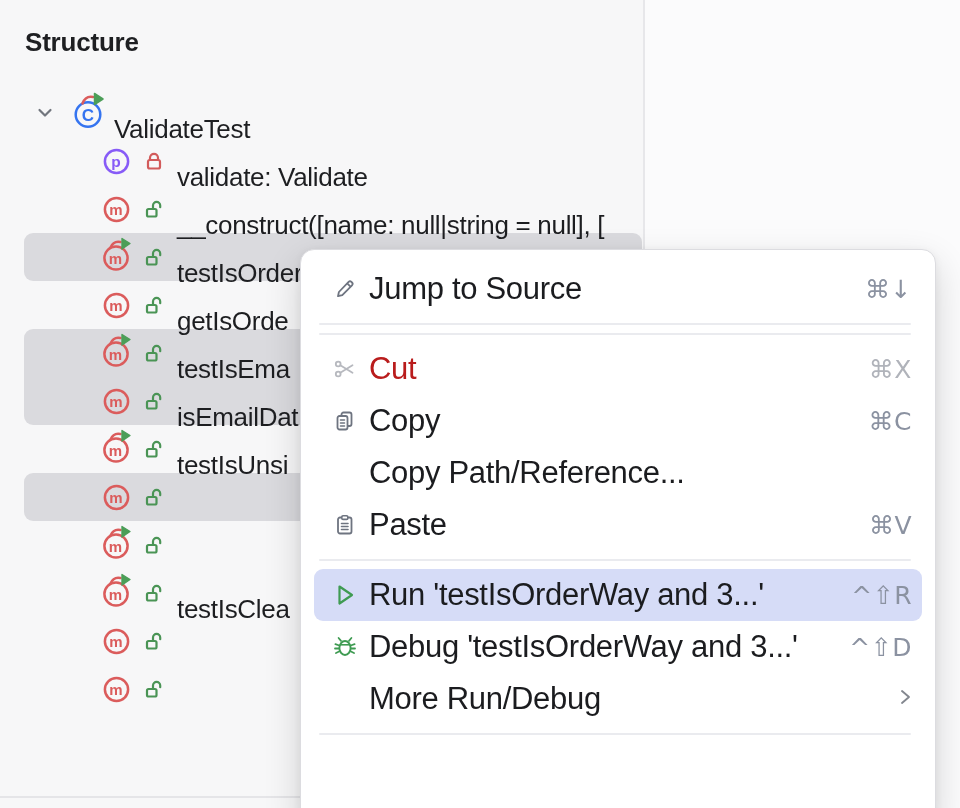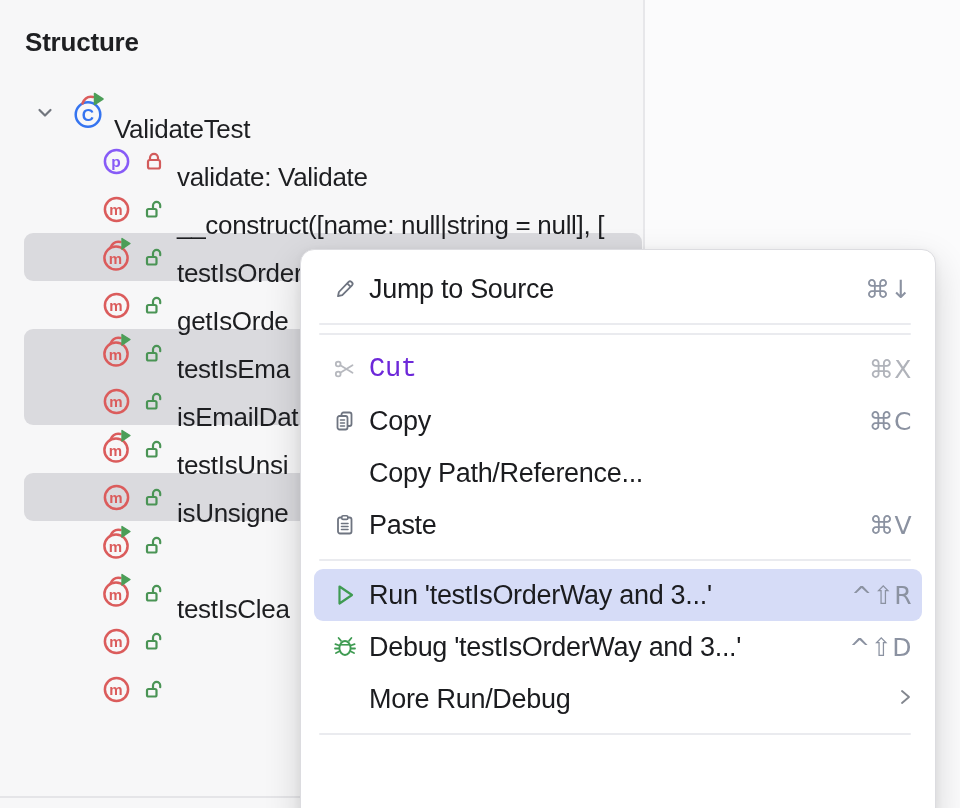--- a/index.html
+++ b/index.html
@@ -22,24 +22,24 @@
   .tw-icon33{width:33px;height:33px;display:flex;align-items:center;justify-content:center;margin-right:9px;flex:none;}
   .tw-lock{width:22px;height:22px;margin-right:12px;display:flex;align-items:center;justify-content:center;flex:none;}
   .tree-label{font-size:26px;color:#1d1e21;letter-spacing:-0.3px;margin-top:33px;}
 
   .context-menu{position:absolute;left:300px;top:249px;width:636px;height:578px;background:#ffffff;
     border:1px solid #dcdce0;border-radius:14px;box-sizing:border-box;padding-top:13px;z-index:10;
     box-shadow:0 14px 36px rgba(0,0,0,0.16),0 2px 8px rgba(0,0,0,0.06);}
   .menu-item{height:52px;margin:0 13px;padding:0 10px 0 16px;border-radius:9px;display:flex;align-items:center;}
   .menu-item.highlighted{background:#d6dcf7;}
   .mi-icon{width:30px;height:30px;margin-right:9px;display:flex;align-items:center;justify-content:center;flex:none;}
-  .mi-label{font-size:27px;color:#1b1c1f;letter-spacing:-0.3px;white-space:nowrap;}
+  .mi-label{font-size:31px;color:#1b1c1f;letter-spacing:-0.3px;white-space:nowrap;}
   .mi-right{margin-left:auto;display:flex;align-items:center;}
   .mi-shortcut{font-size:25px;color:#8b92a1;letter-spacing:0.5px;font-family:"DejaVu Sans","Liberation Sans",sans-serif;}
-  .menu-item.disabled .mi-label{color:#6d28d9;font-family:Liberation Mono, monospace;}
+  .menu-item.disabled .mi-label{color:#b91c1c;}
   .menu-item.disabled .mi-shortcut{color:#b0b3ba;}
   .menu-sep{height:2px;background:#eaebef;margin:8px 24px 8px 18px;border-radius:1px;}
 </style>
 </head>
 <body>
 
 <div class="viewport">
   <div class="left-panel">
     <div class="panel-title">Structure</div>
     <div id="sel-layer">
@@ -181,21 +181,20 @@
       <circle cx="15.5" cy="16.5" r="11.6" stroke="#db5c5c" stroke-width="2.5"></circle>
       <text x="15" y="22" text-anchor="middle" font-size="15" font-weight="700" fill="#db5c5c" font-family="sans-serif">m</text>
             </svg>
           </span>
           <span class="tw-lock">
             <svg width="22" height="22" viewBox="0 0 22 22" fill="none">
       <path d="M10 11 V7.5 a3.6 3.6 0 0 1 7.2 0 V9.2" stroke="#4a9455" stroke-width="2.2" stroke-linecap="round"></path>
       <rect x="4" y="11" width="9.5" height="7.5" rx="1.6" stroke="#4a9455" stroke-width="2.2"></rect>
             </svg>
           </span>
-          <span class="tree-label">isUnsigne</span>
         </div>
         <div class="tree-row lvl1">
           <span class="tw-icon33">
             <svg width="33" height="33" viewBox="0 0 33 33" fill="none" style="overflow:visible">
       <circle cx="15" cy="17" r="11.6" stroke="#db5c5c" stroke-width="2.5"></circle>
       <text x="14.5" y="22.5" text-anchor="middle" font-size="15" font-weight="700" fill="#db5c5c" font-family="sans-serif">m</text>
       <path d="M9.5 6.5 Q 12.5 -0.5 19.5 1" stroke="#db5c5c" stroke-width="2.5" stroke-linecap="round"></path>
       <polygon points="21,-2.5 29,2.5 21,8" fill="#4c9e58" stroke="#4c9e58" stroke-width="1.4" stroke-linejoin="round"></polygon>
             </svg>
           </span>

